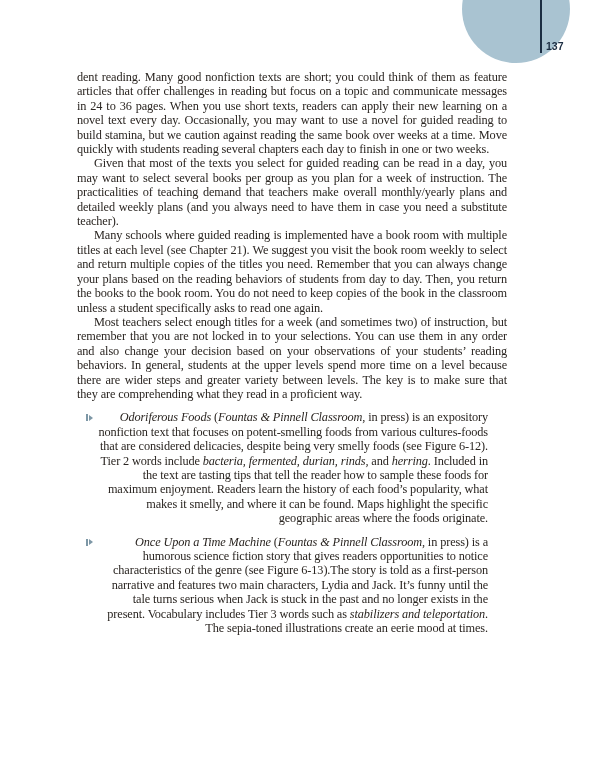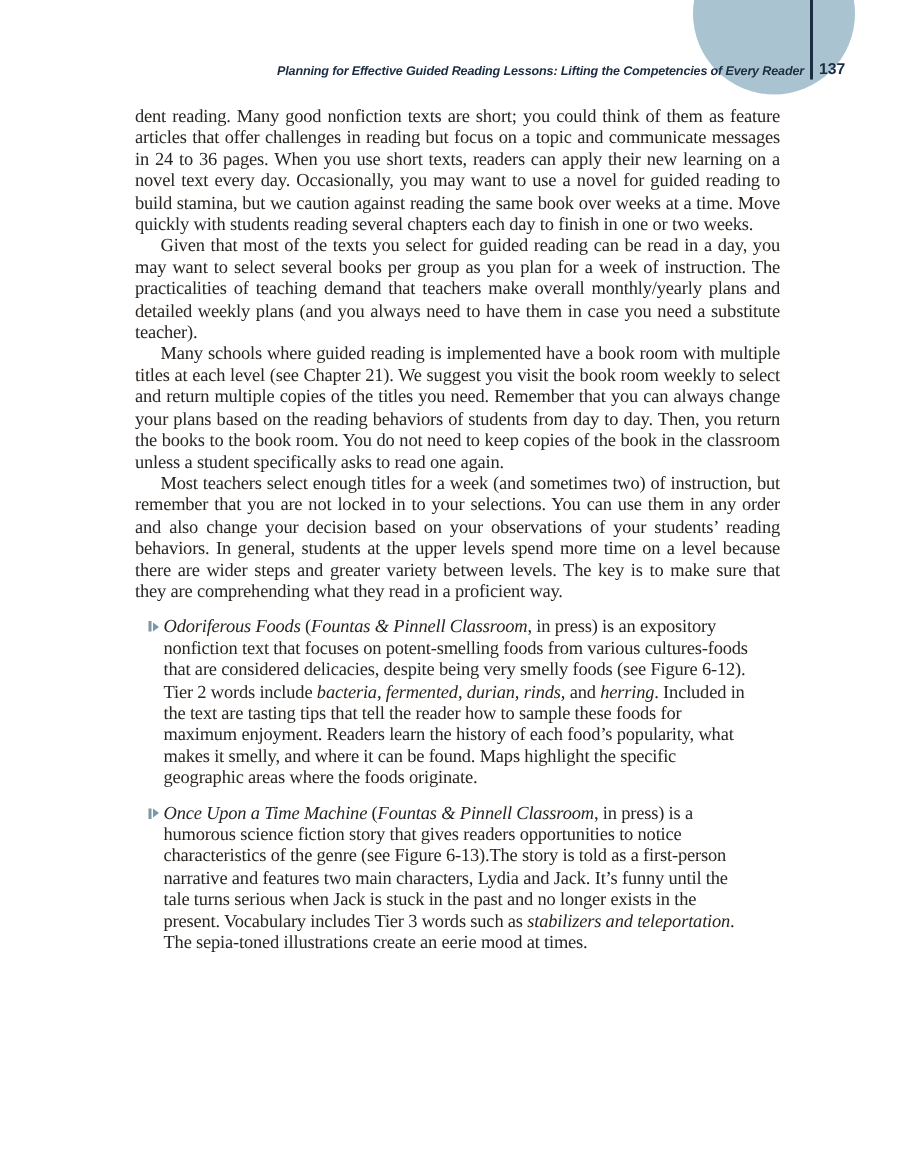--- a/index.html
+++ b/index.html
@@ -54,21 +54,21 @@
     font-family:"Liberation Sans", sans-serif;
     font-weight:700;
     font-size:10.5px;
     color:var(--header-text);
     z-index:2;
     text-align:right;
   }
   
   .body{
     position:absolute;
-    left:90px;top:70px;
+    left:77px;top:70px;
     width:430px;
     font-size:12.3px;
     line-height:14.4px;
     letter-spacing:-0.12px;
     z-index:1;
   }
   .para{
     margin:0;
     text-align:justify;
   }
@@ -77,21 +77,21 @@
     list-style:none;
     margin:5px 0 0 0;
     padding:0;
   }
   .bullets li{
     position:relative;
     padding-left:19px;
     margin-top:9px;
     width:411px;
     box-sizing:border-box;
-    text-align:left;
+    text-align:right;
   }
   .marker{
     position:absolute;
     left:9px;top:4px;
     display:inline-flex;
     align-items:center;
   }
   .marker .bar{
     width:1.6px;height:7px;
     background:var(--bullet-marker);
@@ -105,21 +105,20 @@
   }
   em{font-style:italic;}
 </style>
 </head>
 <body>
 
 <div class="page">
 
   <div class="circle"></div>
 
-  <span class="header-title">Planning for Effective Guided Reading Lessons: Lifting the Competencies of Every Reader</span>
   <span class="header-divider"></span>
   <span class="page-number">137</span>
 
   <div class="body">
     <p class="para"><span>dent reading. Many good nonfiction texts are short; you could think of them as feature articles that offer challenges in reading but focus on a topic and communicate messages in 24 to 36 pages. When you use short texts, readers can apply their new learning on a novel text every day. Occasionally, you may want to use a novel for guided reading to build stamina, but we caution against reading the same book over weeks at a time. Move quickly with students reading several chapters each day to finish in one or two weeks.</span></p>
     <p class="para indent"><span>Given that most of the texts you select for guided reading can be read in a day, you may want to select several books per group as you plan for a week of instruction. The practicalities of teaching demand that teachers make overall monthly/yearly plans and detailed weekly plans (and you always need to have them in case you need a substitute teacher).</span></p>
     <p class="para indent"><span>Many schools where guided reading is implemented have a book room with multiple titles at each level (see Chapter 21). We suggest you visit the book room weekly to select and return multiple copies of the titles you need. Remember that you can always change your plans based on the reading behaviors of students from day to day. Then, you return the books to the book room. You do not need to keep copies of the book in the classroom unless a student specifically asks to read one again.</span></p>
     <p class="para indent"><span>Most teachers select enough titles for a week (and sometimes two) of instruction, but remember that you are not locked in to your selections. You can use them in any order and also change your decision based on your observations of your students’ reading behaviors. In general, students at the upper levels spend more time on a level because there are wider steps and greater variety between levels. The key is to make sure that they are comprehending what they read in a proficient way.</span></p>
 
     <ul class="bullets">

